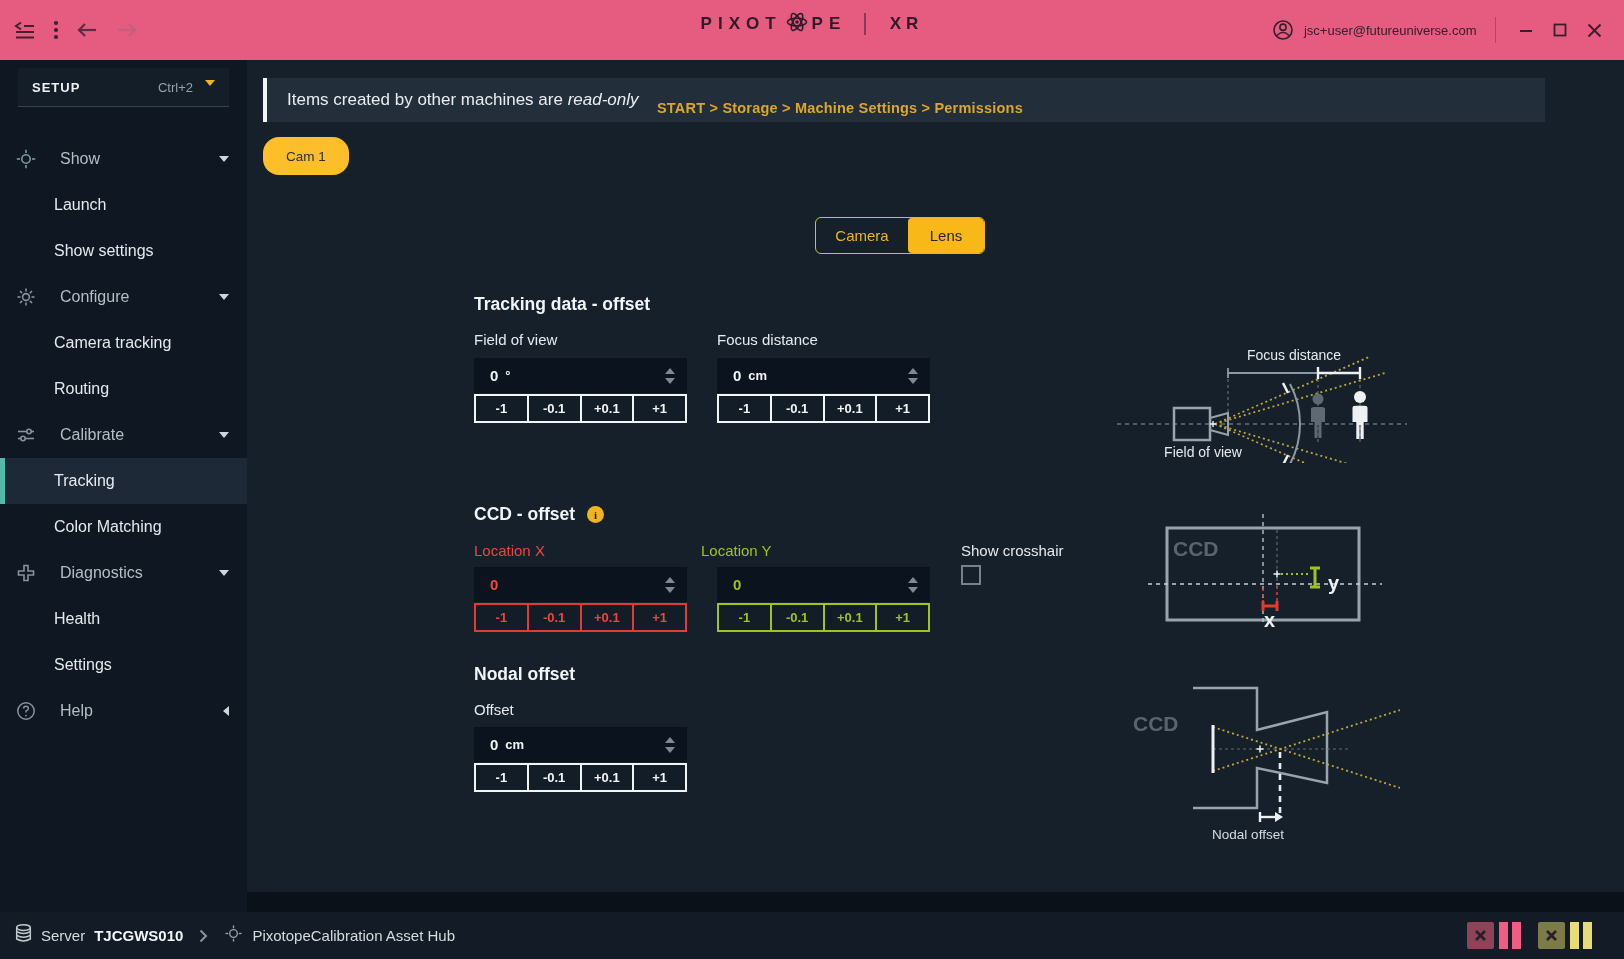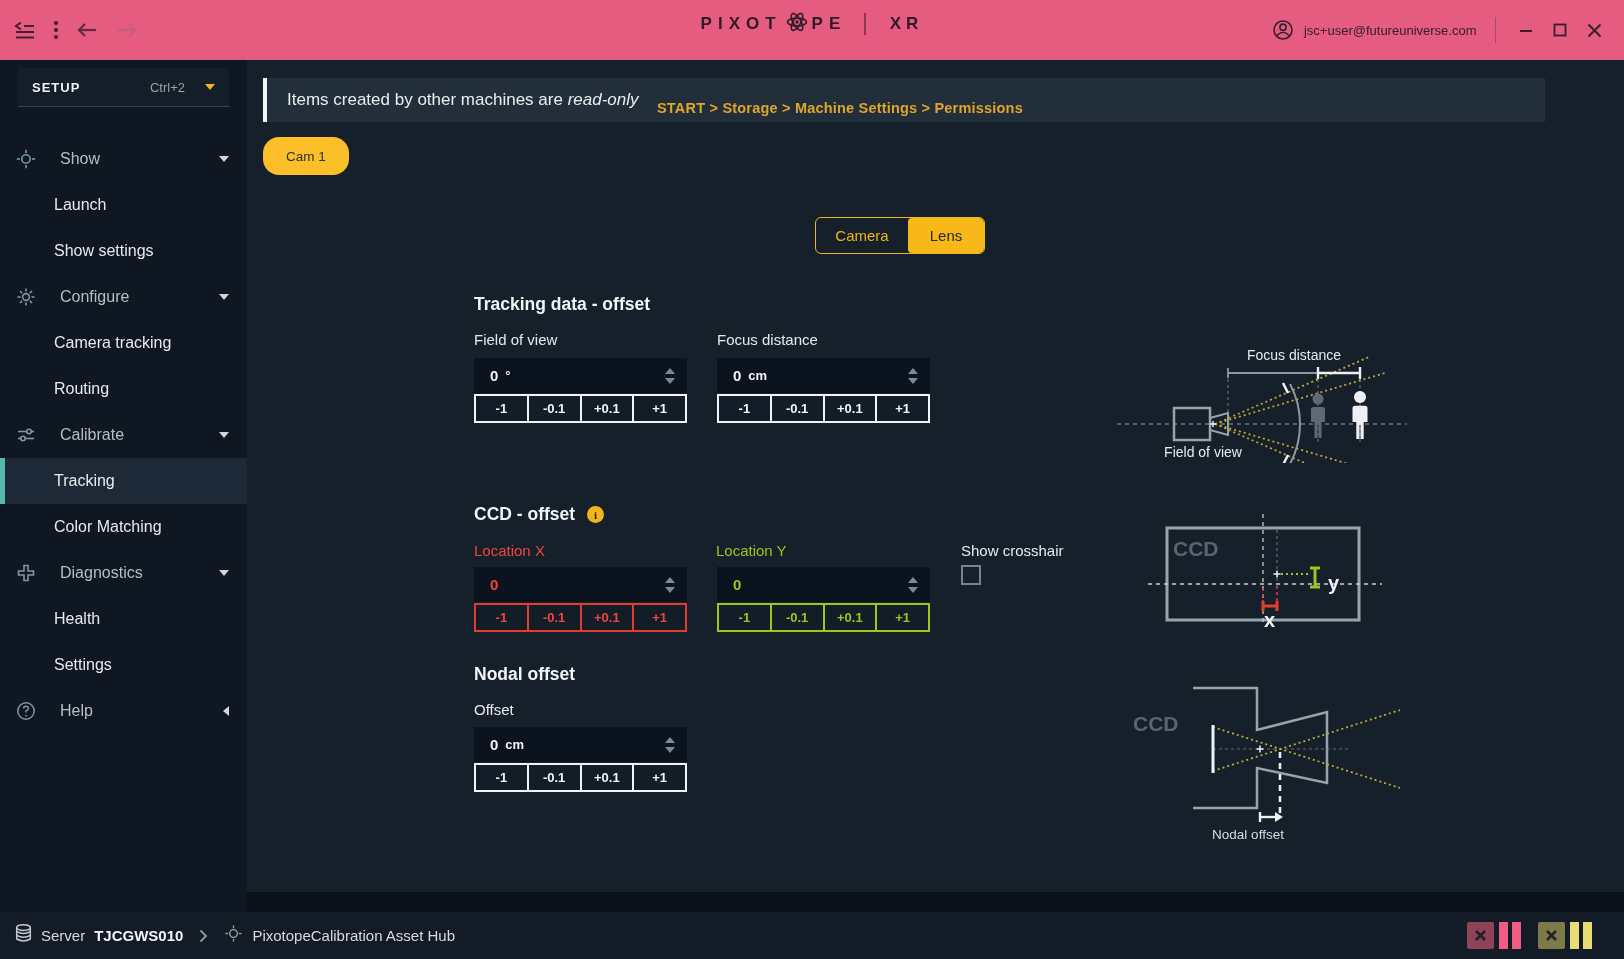--- a/index.html
+++ b/index.html
@@ -18,21 +18,21 @@
   .logo-xr{color:#2e1b28;font-weight:bold;font-size:17px;letter-spacing:5px;}
   .tb-right{margin-left:auto;display:flex;align-items:center;gap:10px;padding-right:18px;}
   .tb-email{color:#33202e;font-size:13px;}
   .tb-sep{width:1.5px;height:26px;background:#a84a68;margin:0 8px;}
   .winbtn{display:flex;align-items:center;justify-content:center;width:24px;height:24px;cursor:pointer;}
 
   
   .sidebar{position:absolute;top:48px;left:0;width:247px;bottom:47px;background:#0e1722;z-index:10;}
   .mode-block{margin:20px 18px 0 18px;background:#141e29;border-bottom:1px solid #36424e;height:39px;display:flex;align-items:center;padding:0 14px;cursor:pointer;}
   .mode-label{color:#eef1f4;font-weight:bold;font-size:13px;letter-spacing:1px;}
-  .mode-right{margin-left:auto;display:flex;align-items:center;gap:20px;}
+  .mode-right{margin-left:auto;display:flex;align-items:flex-start;gap:12px;}
   .mode-shortcut{color:#97a1aa;font-size:13px;}
   .caret-yellow{width:0;height:0;border-left:5px solid transparent;border-right:5px solid transparent;border-top:6px solid #f0b41c;}
   .nav{margin-top:29px;display:flex;flex-direction:column;}
   .nav-item{position:relative;height:46px;display:flex;align-items:center;cursor:pointer;}
   .nav-item.group{padding-left:16px;color:#b6bec5;}
   .nav-item.group .nav-label{margin-left:24px;font-size:16px;}
   .nav-item.sub{padding-left:54px;color:#e6eaee;}
   .nav-item.sub .nav-label{font-size:16px;}
   .nav-item.selected{background:#1d2936;}
   .nav-item.selected::before{content:"";position:absolute;left:0;top:0;bottom:0;width:5px;background:#54b9a8;}
@@ -382,21 +382,21 @@
           <i class="dn"></i>
         </span>
     </div>
     <div class="steps red" style="left:227px;top:555px;">
       <button>-1</button>
       <button>-0.1</button>
       <button>+0.1</button>
       <button>+1</button>
     </div>
 
-    <div class="field-label green" style="left:469px;top:494px;">Location Y</div>
+    <div class="field-label green" style="left:454px;top:494px;">Location Y</div>
     <div class="numfield green" style="left:470px;top:519px;">
       <span class="nf-value">0</span>
       <span class="spinner">
           <i class="up"></i>
           <i class="dn"></i>
         </span>
     </div>
     <div class="steps green" style="left:470px;top:555px;">
       <button>-1</button>
       <button>-0.1</button>

